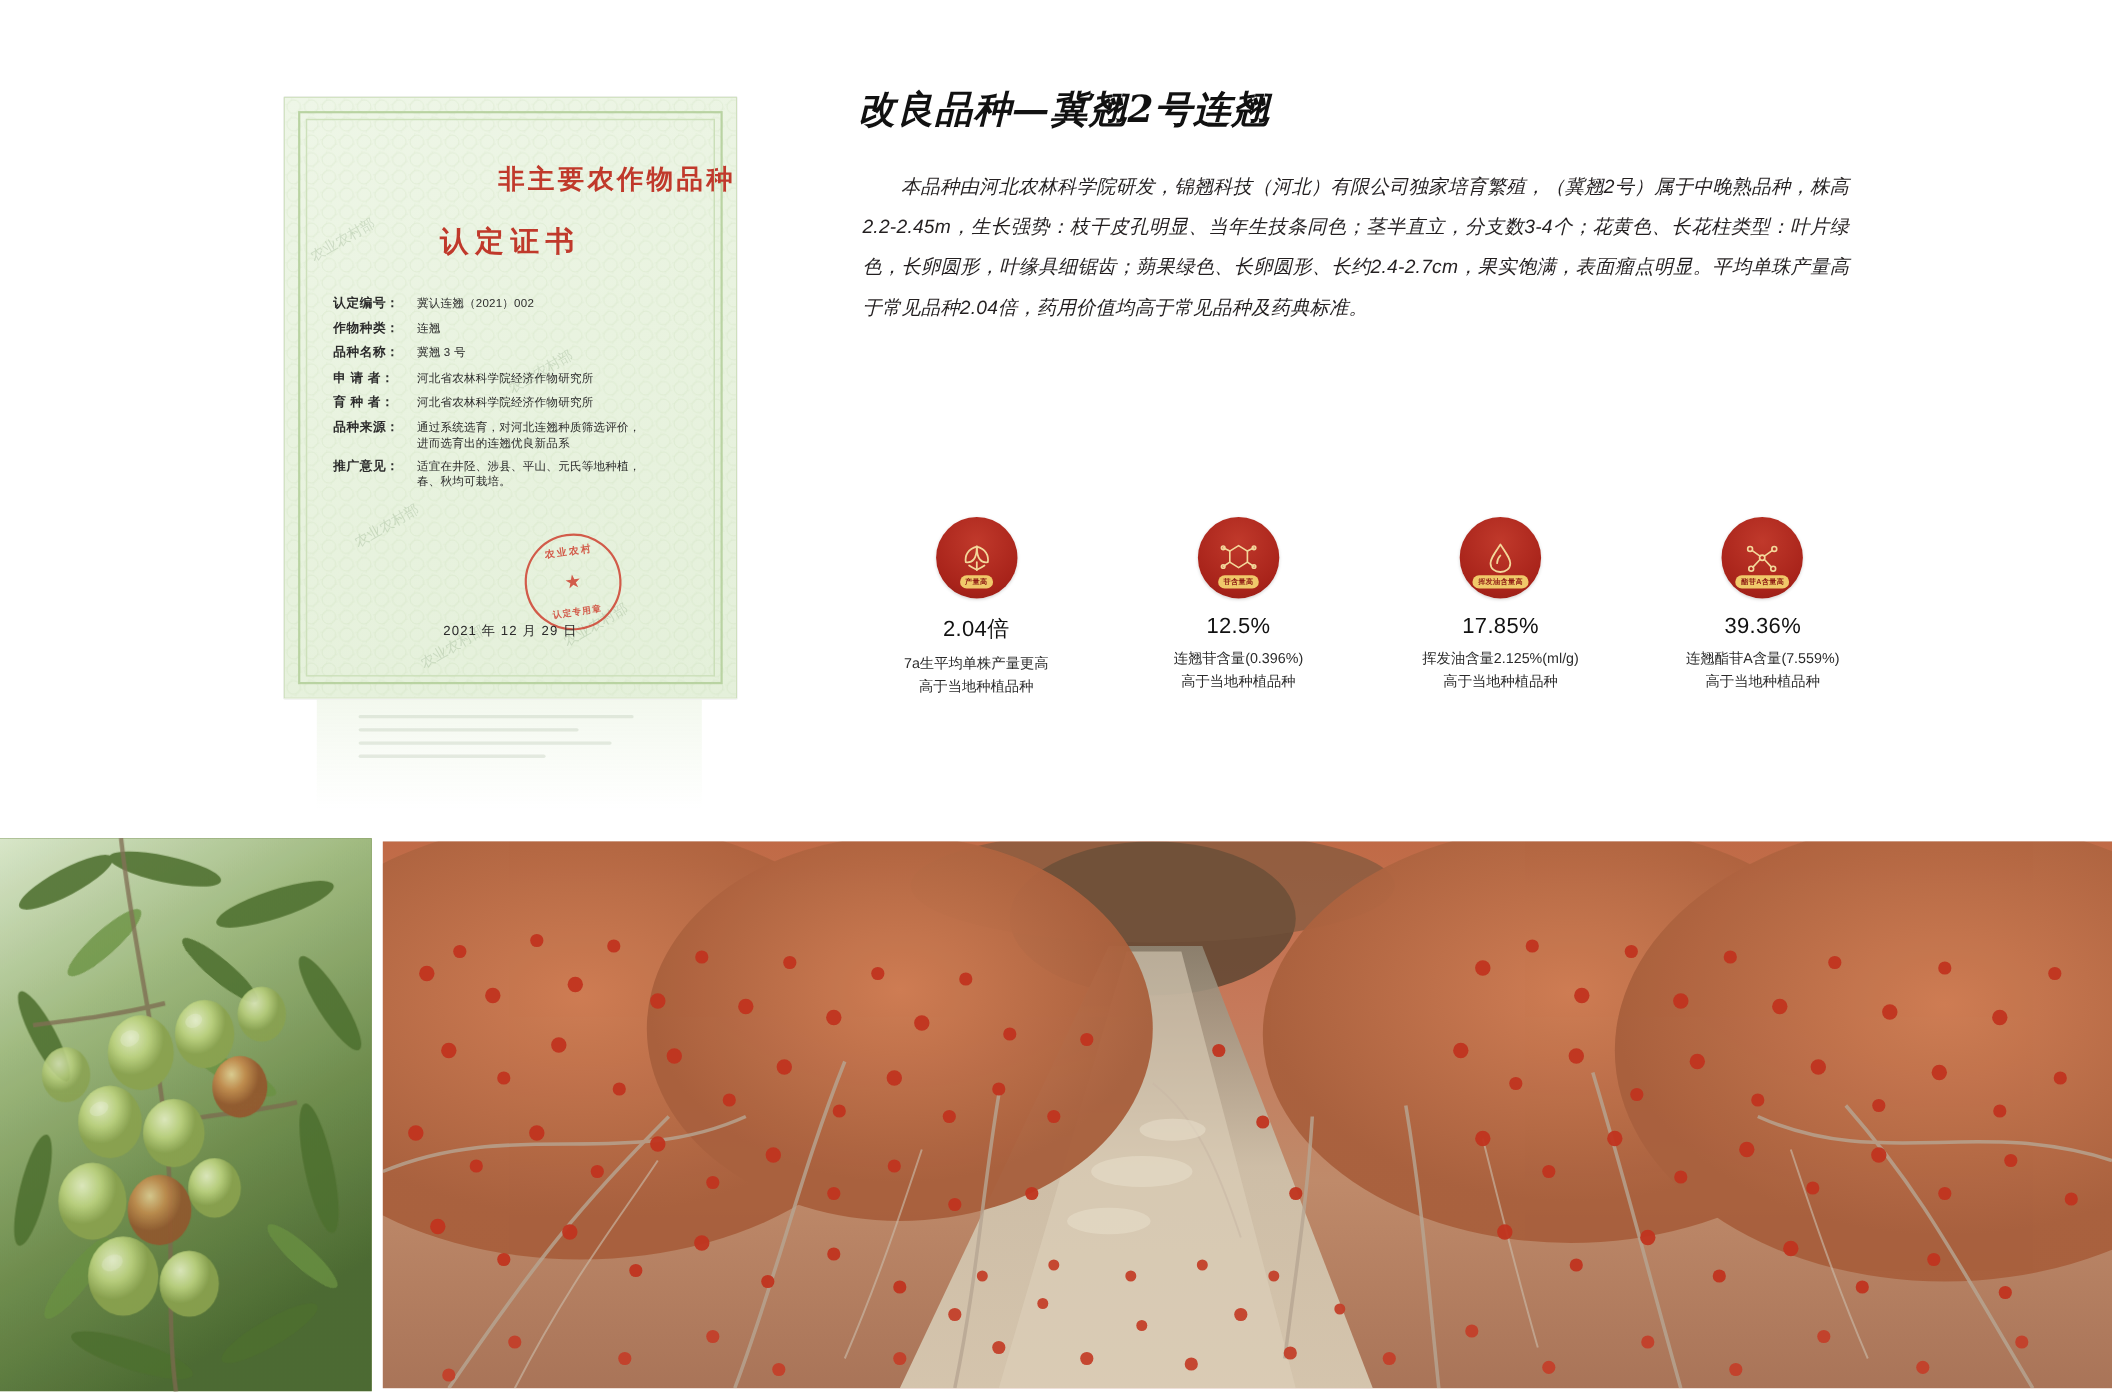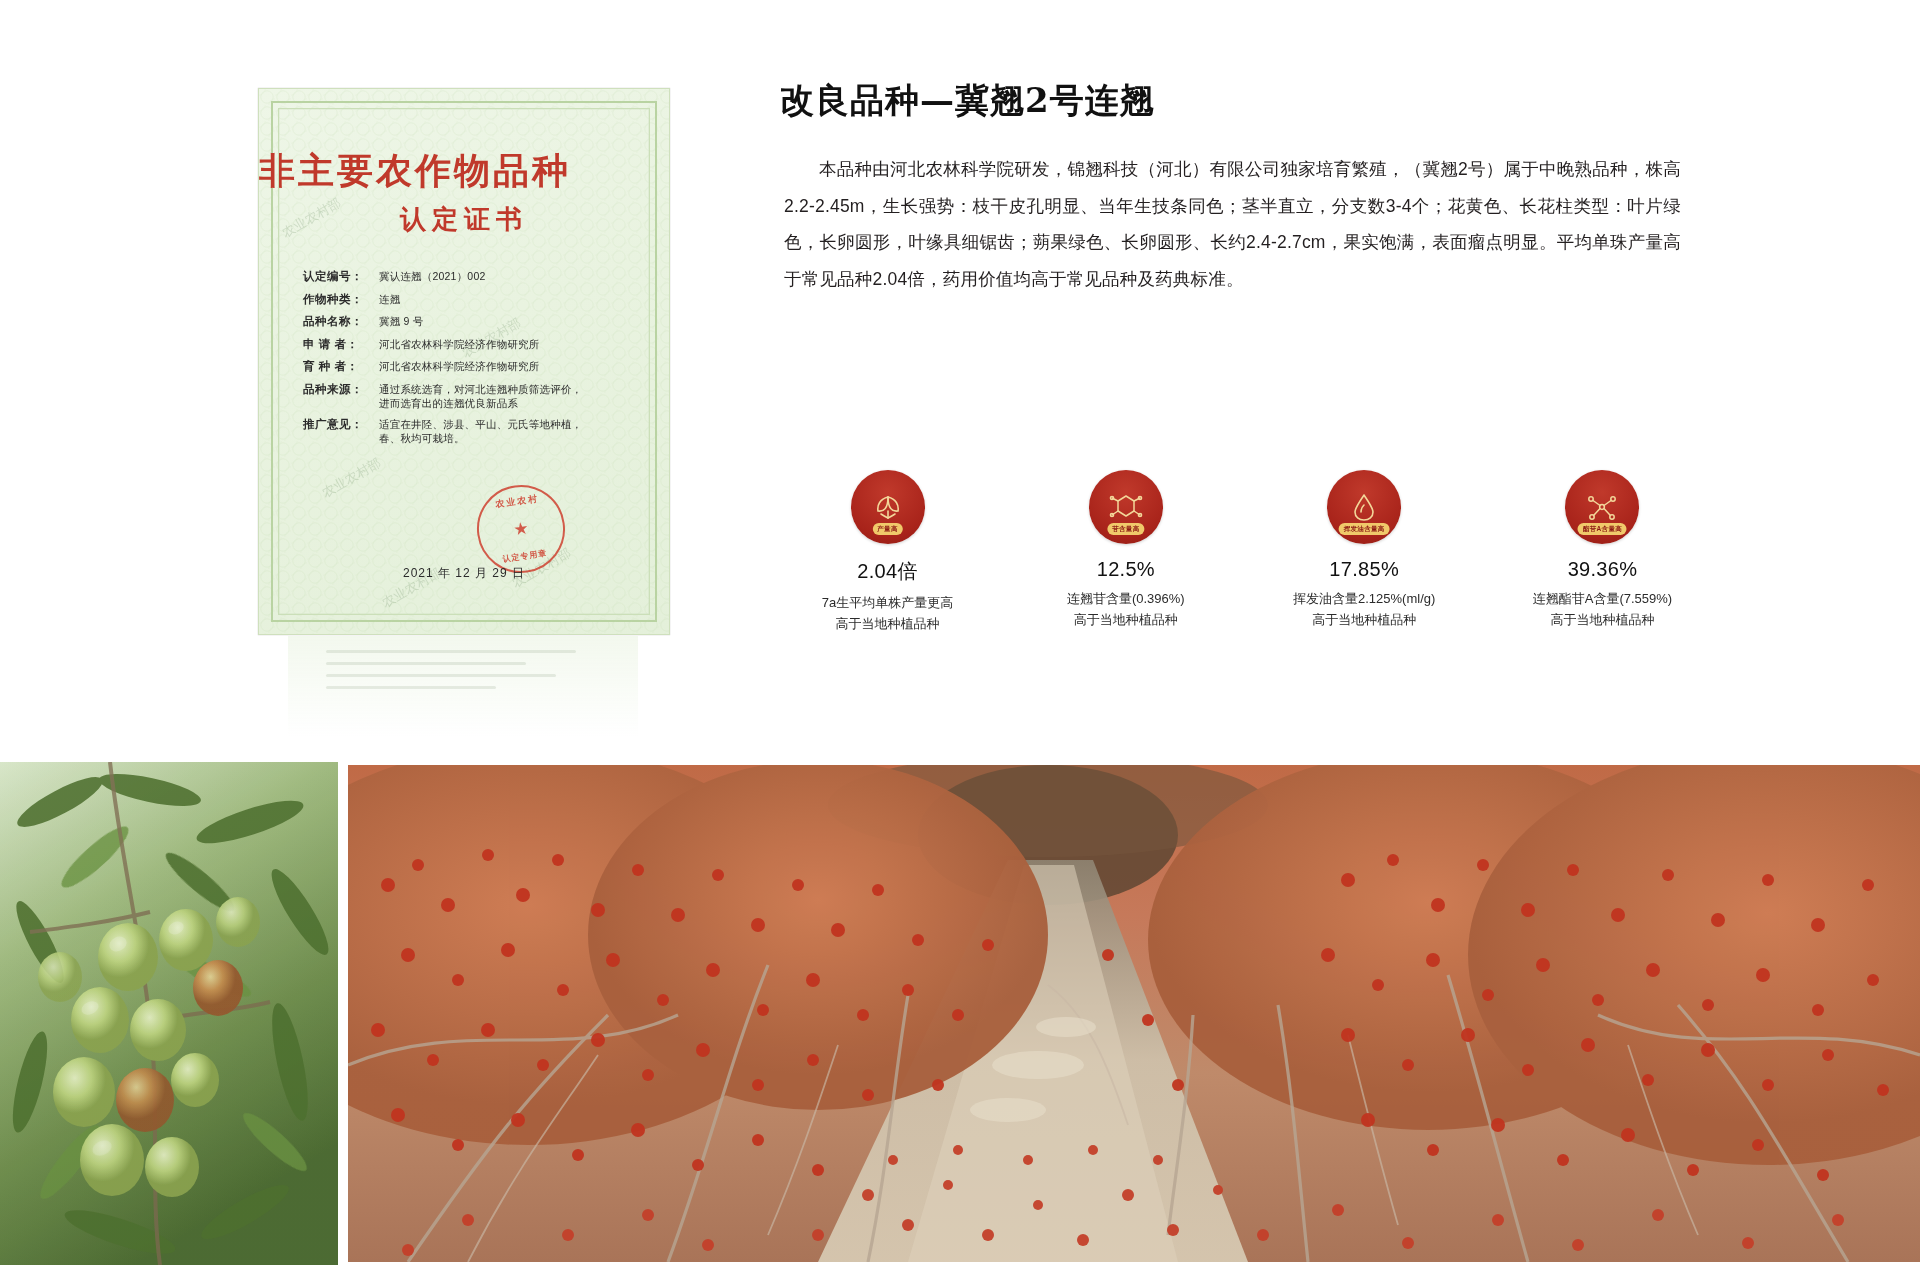--- a/index.html
+++ b/index.html
@@ -59,24 +59,24 @@
   }
   .cert-guilloche {
     position: absolute;
     left: 0; top: 0; right: 0; bottom: 0;
     opacity: 0.35;
   }
   .cert-title1 {
     position: absolute;
     left: 0; right: 0;
     top: 58px;
-    text-align: left;
+    text-align: right;
     font-family: "DejaVu Serif", "Liberation Serif", serif;
     font-weight: bold;
-    font-size: 36px;
+    font-size: 24px;
     letter-spacing: 3px;
     color: #c0392b;
   }
   .cert-title2 {
     position: absolute;
     left: 0; right: 0;
     top: 113px;
     text-align: center;
     font-family: "DejaVu Serif", "Liberation Serif", serif;
     font-weight: bold;
@@ -183,20 +183,21 @@
     background: rgba(150,170,140,0.22);
     border-radius: 2px;
   }
 
   
   .right-col {
     position: absolute;
     left: 780px;
     top: 80px;
     width: 905px;
+    font-style: italic;
   }
   .headline {
     font-family: "DejaVu Serif", "Liberation Serif", serif;
     font-weight: bold;
     font-size: 34px;
     letter-spacing: 1px;
     color: #111;
     margin: 0 0 30px 0;
     line-height: 1.2;
   }
@@ -327,21 +328,21 @@
         <div class="cert-row">
           <div class="cert-label">认定编号：</div>
           <div class="cert-value">冀认连翘（2021）002</div>
         </div>
         <div class="cert-row">
           <div class="cert-label">作物种类：</div>
           <div class="cert-value">连翘</div>
         </div>
         <div class="cert-row">
           <div class="cert-label">品种名称：</div>
-          <div class="cert-value">冀翘 9 号</div>
+          <div class="cert-value">冀翘 3 号</div>
         </div>
         <div class="cert-row">
           <div class="cert-label">申 请 者：</div>
           <div class="cert-value">河北省农林科学院经济作物研究所</div>
         </div>
         <div class="cert-row">
           <div class="cert-label">育 种 者：</div>
           <div class="cert-value">河北省农林科学院经济作物研究所</div>
         </div>
         <div class="cert-row">

